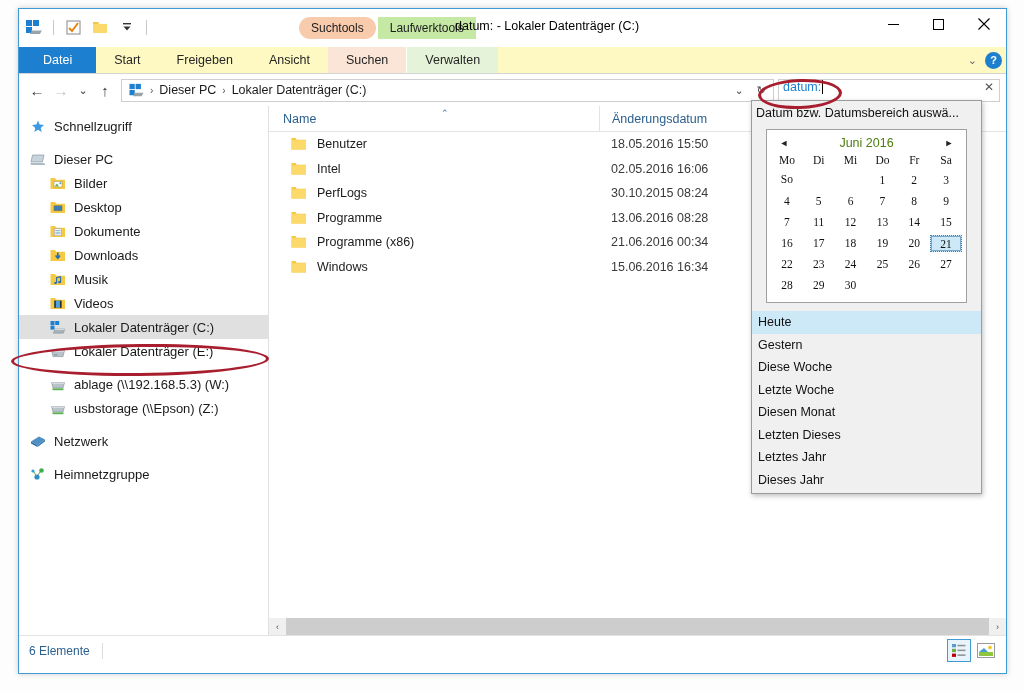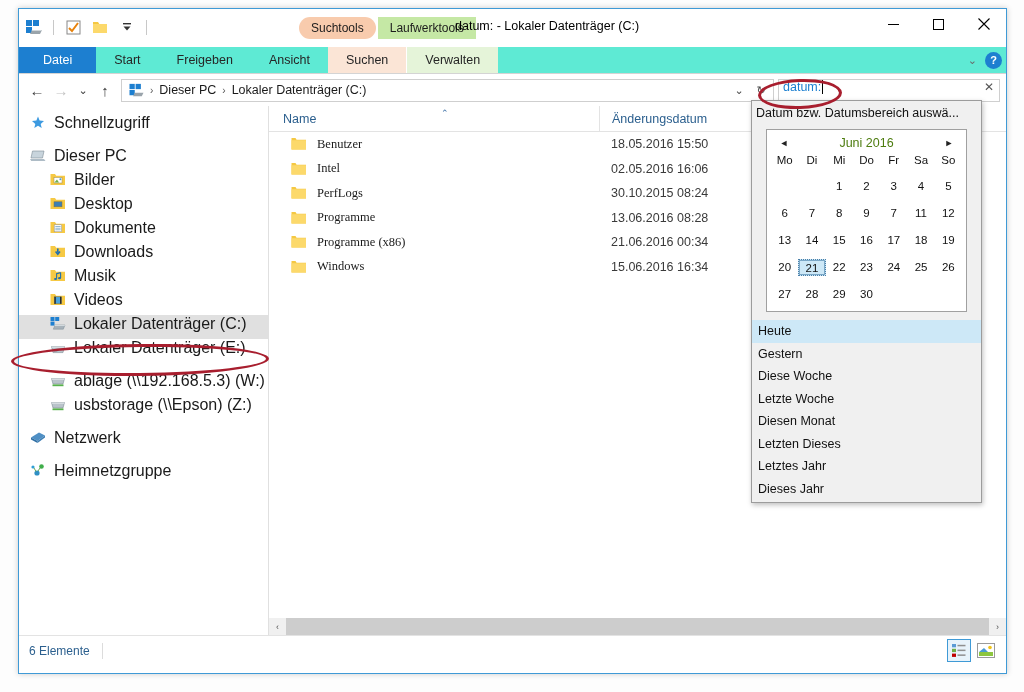--- a/index.html
+++ b/index.html
@@ -75,21 +75,21 @@
     font-size: 12px; color: #1c1c1c;
     margin-right: 2px;
   }
   .ctx-tab.search  { background: #f8cbad; border-radius: 11px; }
   .ctx-tab.drive   { background: #c5e8a5; }
 
   
   .tabstrip {
     position: relative;
     height: 26px;
-    background: #5eead4;
+    background: #fef9c3;
     display: flex; align-items: stretch;
   }
   .tab {
     padding: 0 18px;
     display: flex; align-items: center;
     font-size: 12.5px; color: #262626;
     cursor: default;
   }
   .tab.datei {
     background: #1d7fd0; color: #ffffff;
@@ -186,22 +186,22 @@
   .navpane {
     width: 250px;
     background: #ffffff;
     border-right: 1px solid #e0e0e0;
     padding-top: 8px;
     overflow: hidden;
     position: relative;
   }
   .navitem {
     height: 24px;
-    display: flex; align-items: flex-start;
-    font-size: 16px; color: #1a1a1a;
+    display: flex; align-items: center;
+    font-size: 13px; color: #1a1a1a;
     padding-left: 10px;
     white-space: nowrap;
   }
   .navitem.indent1 { padding-left: 30px; }
   .navitem.selected { background: #e0e0e0; }
   .navitem .ic {
     width: 18px; height: 16px;
     margin-right: 7px;
     display: flex; align-items: center; justify-content: center;
     flex: 0 0 18px;
@@ -241,21 +241,20 @@
   }
   .filerow {
     height: 24.5px;
     display: flex; align-items: center;
     font-size: 12.5px; color: #1a1a1a;
   }
   .filerow .fname {
     width: 330px;
     display: flex; align-items: center;
     padding-left: 22px;
-    font-family: Liberation Serif, serif;
   }
   .filerow .fdate {
     padding-left: 12px;
     color: #3a3a3a;
     width: 180px;
   }
   .folder-ic {
     width: 16px; height: 14px;
     margin-right: 10px;
     flex: 0 0 16px;
@@ -330,22 +329,23 @@
     padding: 6px 4px 8px 4px;
   }
   .cal-head {
     display: flex; align-items: center; justify-content: space-between;
     padding: 0 6px 3px 6px;
   }
   .cal-nav { font-size: 9px; color: #222; width: 14px; text-align: center; }
   .cal-month { font-size: 12.5px; color: #4d7c0f; text-align: right; }
   .cal-grid {
     display: grid;
-    grid-template-columns: repeat(7, 1fr);
-    row-gap: 10px;
+    grid-template-columns: repeat(6, 1fr);
+    row-gap: 4px;
+    font-family: Liberation Serif, serif;
   }
   .cal-dow {
     font-size: 11.5px; color: #111;
     text-align: center; padding: 1px 0 2px 0;
   }
   .cal-day {
     font-size: 11.5px; color: #111;
     text-align: center; padding: 1px 0;
     height: 17px; line-height: 15px;
   }

